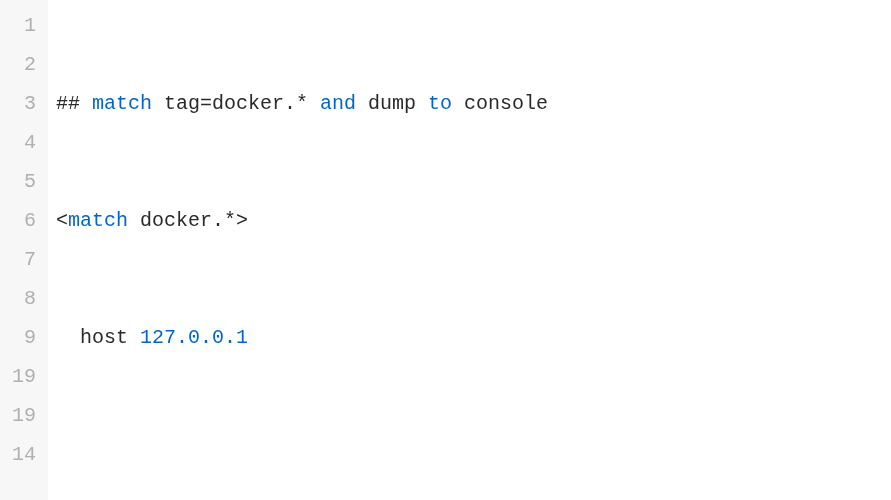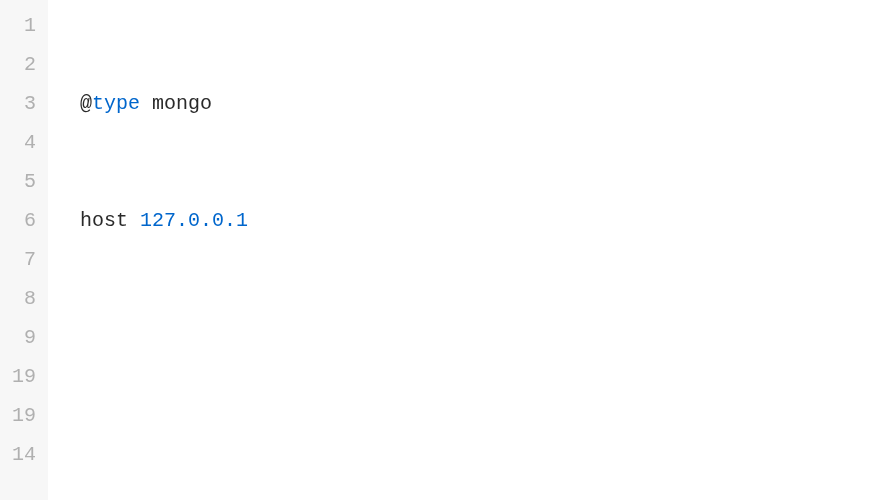--- a/index.html
+++ b/index.html
@@ -58,21 +58,22 @@
   <div class="gutter-line">6</div>
   <div class="gutter-line">7</div>
   <div class="gutter-line">8</div>
   <div class="gutter-line">9</div>
   <div class="gutter-line">19</div>
   <div class="gutter-line">19</div>
   <div class="gutter-line">14</div>
 </div>
 
 <div class="code">
-  <div class="code-line l2"><span>@</span><span class="kw">type</span><span> mongo</span></div>
+  <div class="code-line l1"><span>## </span><span class="kw">match</span><span> tag=docker.* </span><span class="kw">and</span><span> dump </span><span class="kw">to</span><span> console</span></div>
+  <div class="code-line l1"><span>&lt;</span><span class="kw">match</span><span> docker.*&gt;</span></div>
   <div class="code-line l2"><span>host </span><span class="kw">127.0.0.1</span></div>
   
   
   
   
   
   
   
   
 </div>

